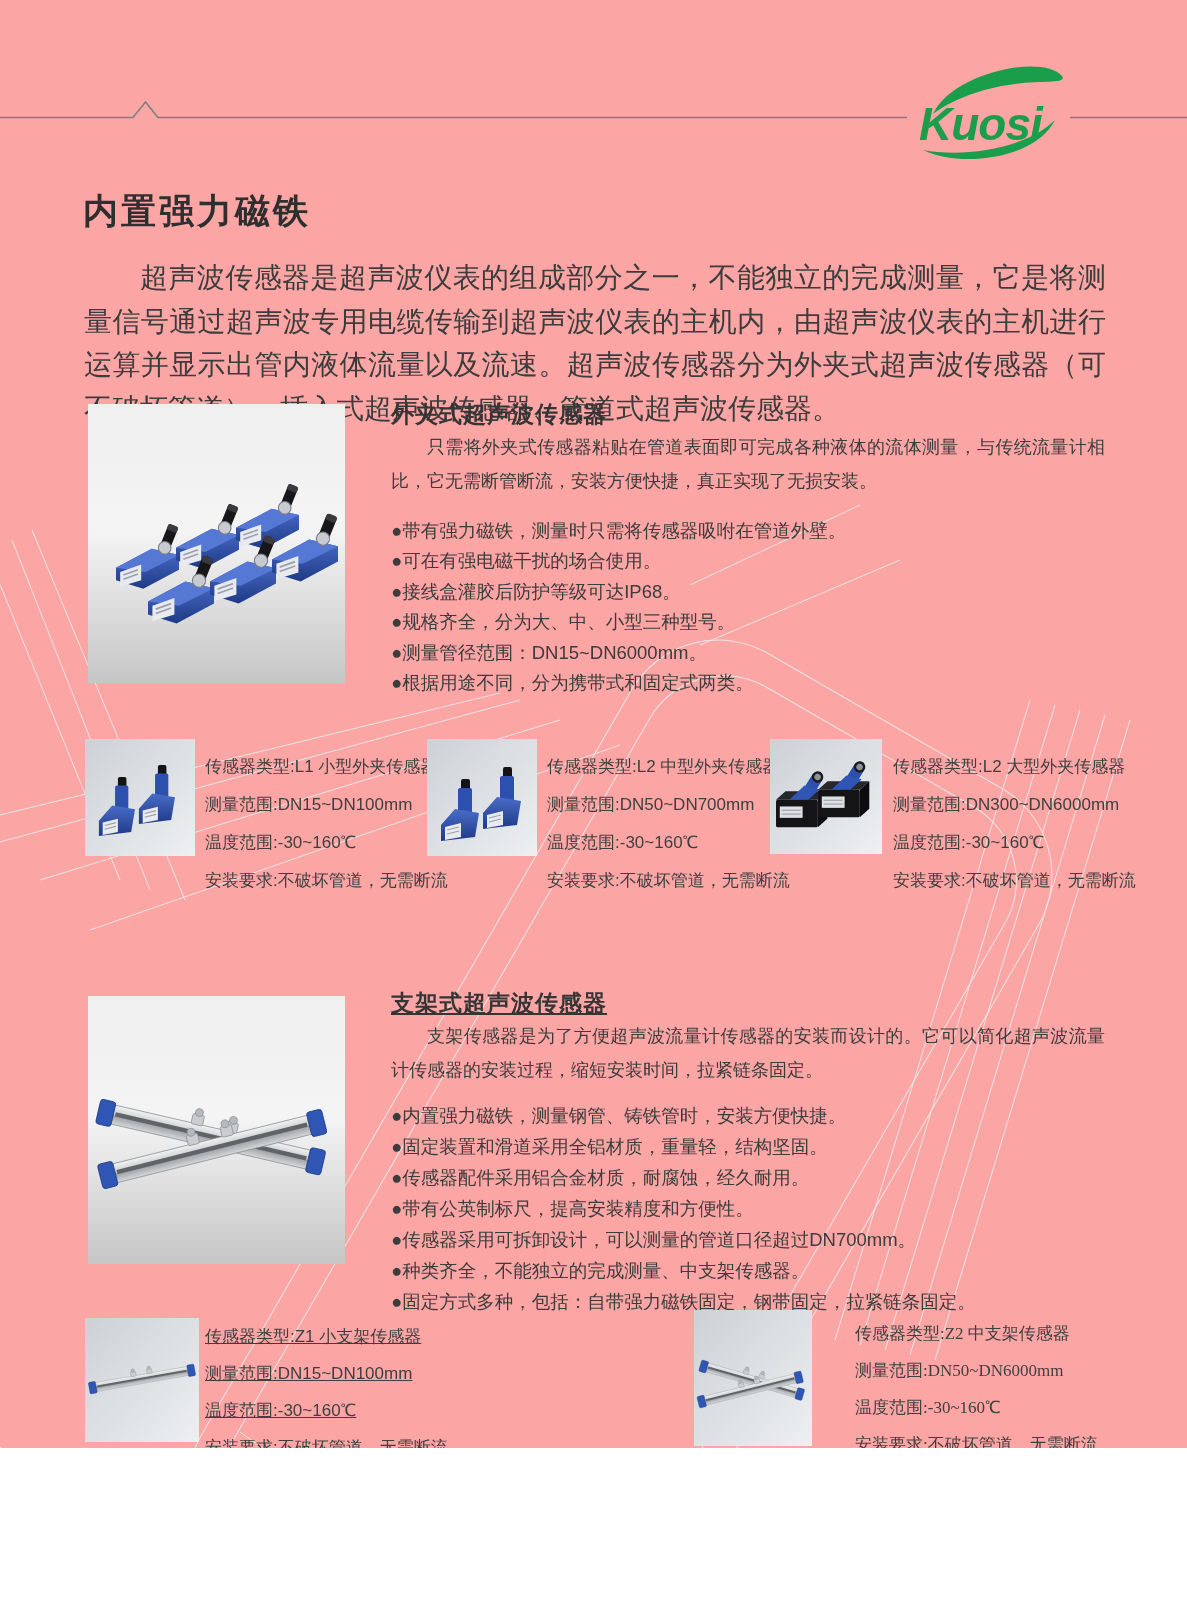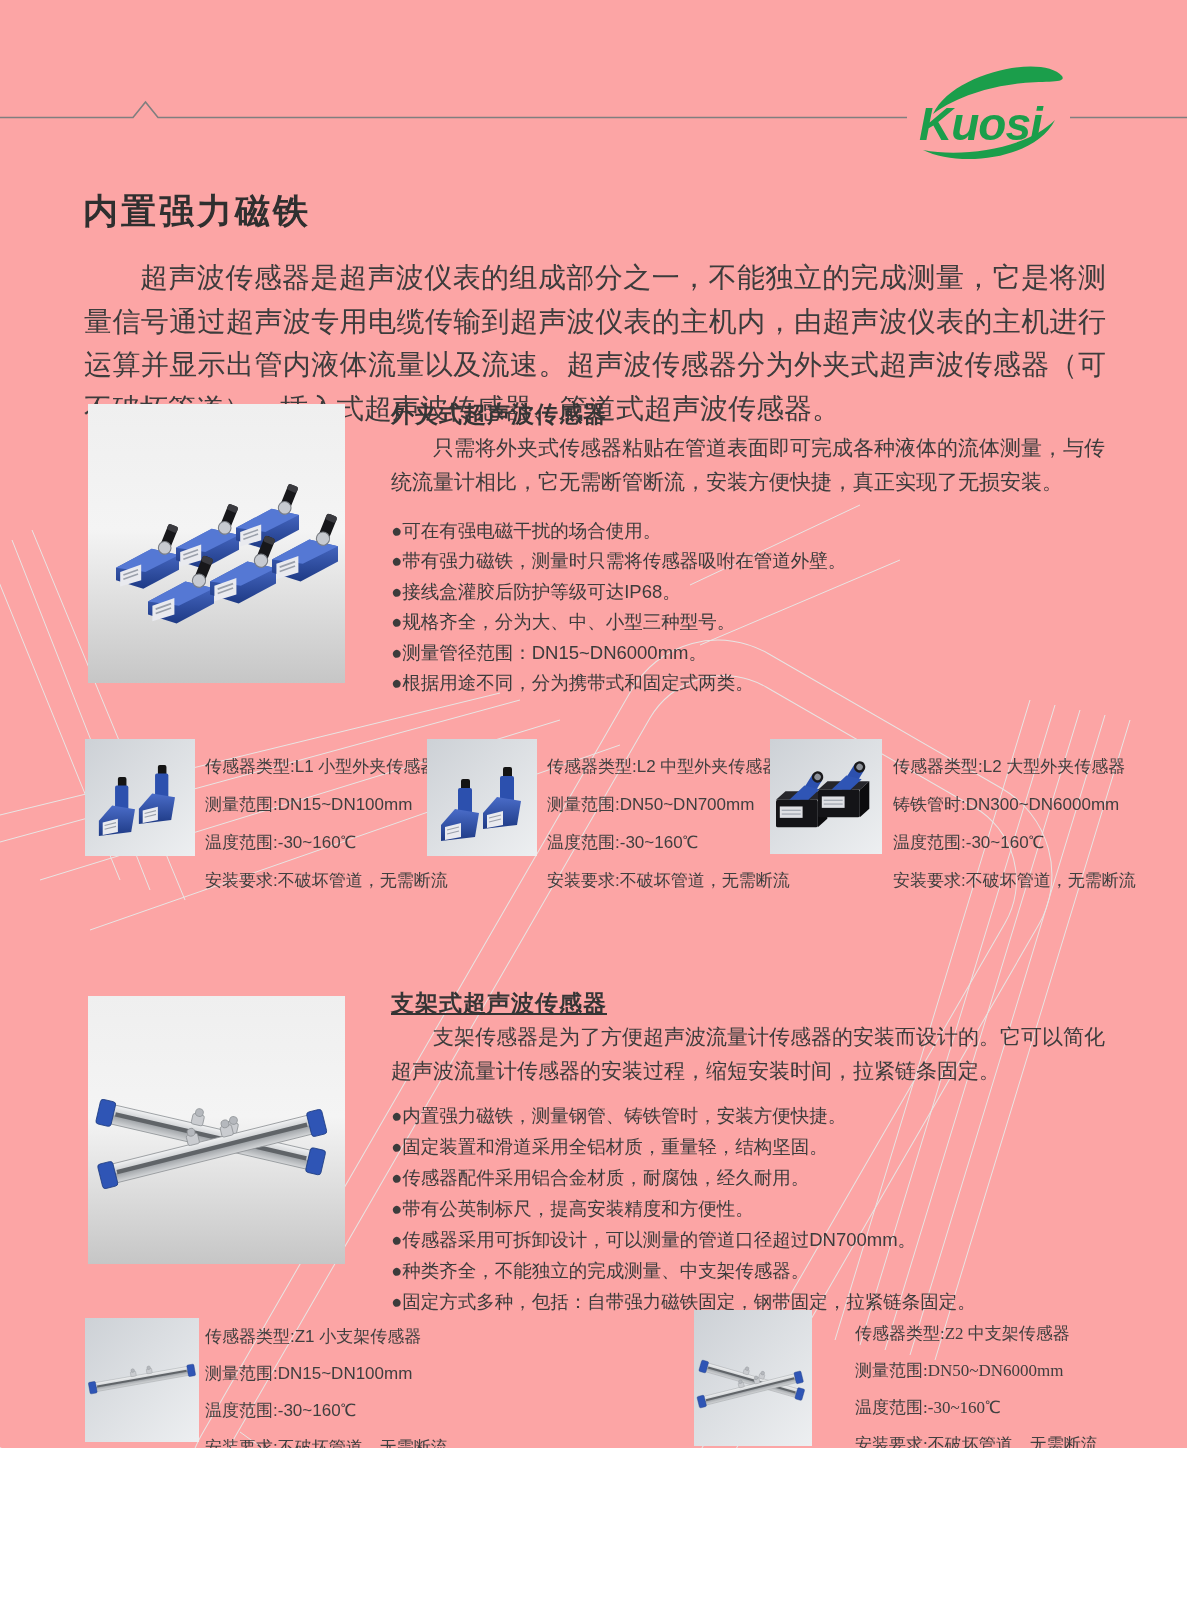--- a/index.html
+++ b/index.html
@@ -22,21 +22,21 @@
   }
   .intro{
     left:84px;top:256px;width:1022px;
     font-size:28px;line-height:43.5px;color:#3c3c3c;
     text-align:justify;text-indent:2em;
   }
   .sec-head{
     font-size:23px;font-weight:600;color:#353535;letter-spacing:1px;
   }
   .sec-desc{
-    width:714px;font-size:21px;line-height:33.5px;color:#3c3c3c;
+    width:714px;font-size:18px;line-height:33.5px;color:#3c3c3c;
     text-align:justify;text-indent:2em;
   }
   .bullets{font-size:18.5px;color:#3c3c3c;}
   .bullets .bullet{line-height:30.4px;white-space:nowrap;}
   .bullets2 .bullet{line-height:31px;}
 
   .photo{display:block;}
   .card-text{font-size:17px;color:#3f3f3f;}
   .card-text .row{line-height:38px;white-space:nowrap;}
   .card-text-b .row{line-height:37px;}
@@ -178,22 +178,22 @@
     <use href="#clampSensor" transform="translate(148 88) scale(1.05)"></use>
     <use href="#clampSensor" transform="translate(60 160) scale(1.1)"></use>
     <use href="#clampSensor" transform="translate(122 140) scale(1.1)"></use>
     <use href="#clampSensor" transform="translate(184 118) scale(1.1)"></use>
   </svg>
 
   <div class="abs content sec-head" style="left:391px;top:399px;">外夹式超声波传感器</div>
   <div class="abs content sec-desc" style="left:391px;top:431px;">只需将外夹式传感器粘贴在管道表面即可完成各种液体的流体测量，与传统流量计相比，它无需断管断流，安装方便快捷，真正实现了无损安装。</div>
 
   <div class="abs content bullets" style="left:391px;top:516px;">
+    <div class="bullet">●带有强力磁铁，测量时只需将传感器吸咐在管道外壁。</div>
     <div class="bullet">●可在有强电磁干扰的场合使用。</div>
-    <div class="bullet">●带有强力磁铁，测量时只需将传感器吸咐在管道外壁。</div>
     <div class="bullet">●接线盒灌胶后防护等级可达IP68。</div>
     <div class="bullet">●规格齐全，分为大、中、小型三种型号。</div>
     <div class="bullet">●测量管径范围：DN15~DN6000mm。</div>
     <div class="bullet">●根据用途不同，分为携带式和固定式两类。</div>
   </div>
 
   <svg class="abs content photo" style="left:85px;top:739px;" width="110" height="117" viewBox="0 0 110 117">
     <rect width="110" height="117" fill="url(#gBgCard)"></rect>
     <use href="#uprightSensor" transform="translate(12 38) scale(0.95)"></use>
     <use href="#uprightSensor" transform="translate(52 26) scale(0.95)"></use>
@@ -217,21 +217,21 @@
     <div class="row">安装要求:不破坏管道，无需断流</div>
   </div>
 
   <svg class="abs content photo" style="left:770px;top:739px;" width="112" height="115" viewBox="0 0 112 115">
     <rect width="112" height="115" fill="url(#gBgCard)"></rect>
     <use href="#boxSensor" transform="translate(6 38) scale(0.95)"></use>
     <use href="#boxSensor" transform="translate(48 28) scale(0.95)"></use>
   </svg>
   <div class="abs content card-text" style="left:893px;top:748px;">
     <div class="row">传感器类型:L2 大型外夹传感器</div>
-    <div class="row">铸铁管时:DN300~DN6000mm</div>
+    <div class="row">测量范围:DN300~DN6000mm</div>
     <div class="row">温度范围:-30~160℃</div>
     <div class="row">安装要求:不破坏管道，无需断流</div>
   </div>
 
   <svg class="abs content photo" style="left:88px;top:996px;" width="257" height="268" viewBox="0 0 257 268">
     <rect width="257" height="268" fill="url(#gBg)"></rect>
     <g transform="translate(14 116) rotate(13) scale(0.97)">
         <use href="#rail"></use>
       </g>
     <g transform="translate(16 180) rotate(-14) scale(0.97)">
@@ -251,21 +251,21 @@
     <div class="bullet">●种类齐全，不能独立的完成测量、中支架传感器。</div>
     <div class="bullet">●固定方式多种，包括：自带强力磁铁固定，钢带固定，拉紧链条固定。</div>
   </div>
 
   <svg class="abs content photo" style="left:85px;top:1318px;" width="114" height="124" viewBox="0 0 114 124">
     <rect width="114" height="124" fill="url(#gBgCard)"></rect>
     <g transform="translate(6 70) rotate(-10) scale(0.45)">
         <use href="#rail"></use>
       </g>
   </svg>
-  <div class="abs content card-text card-text-b" style="left:205px;top:1318px;">
+  <div class="abs content card-text card-text-b" style="left:205px;top:1318px;text-decoration:underline;">
     <div class="row">传感器类型:Z1 小支架传感器</div>
     <div class="row">测量范围:DN15~DN100mm</div>
     <div class="row">温度范围:-30~160℃</div>
     <div class="row">安装要求:不破坏管道，无需断流</div>
   </div>
 
   <svg class="abs content photo" style="left:694px;top:1310px;" width="118" height="136" viewBox="0 0 118 136">
     <rect width="118" height="136" fill="url(#gBgCard)"></rect>
     <g transform="translate(8 56) rotate(16) scale(0.45)">
         <use href="#rail"></use>

